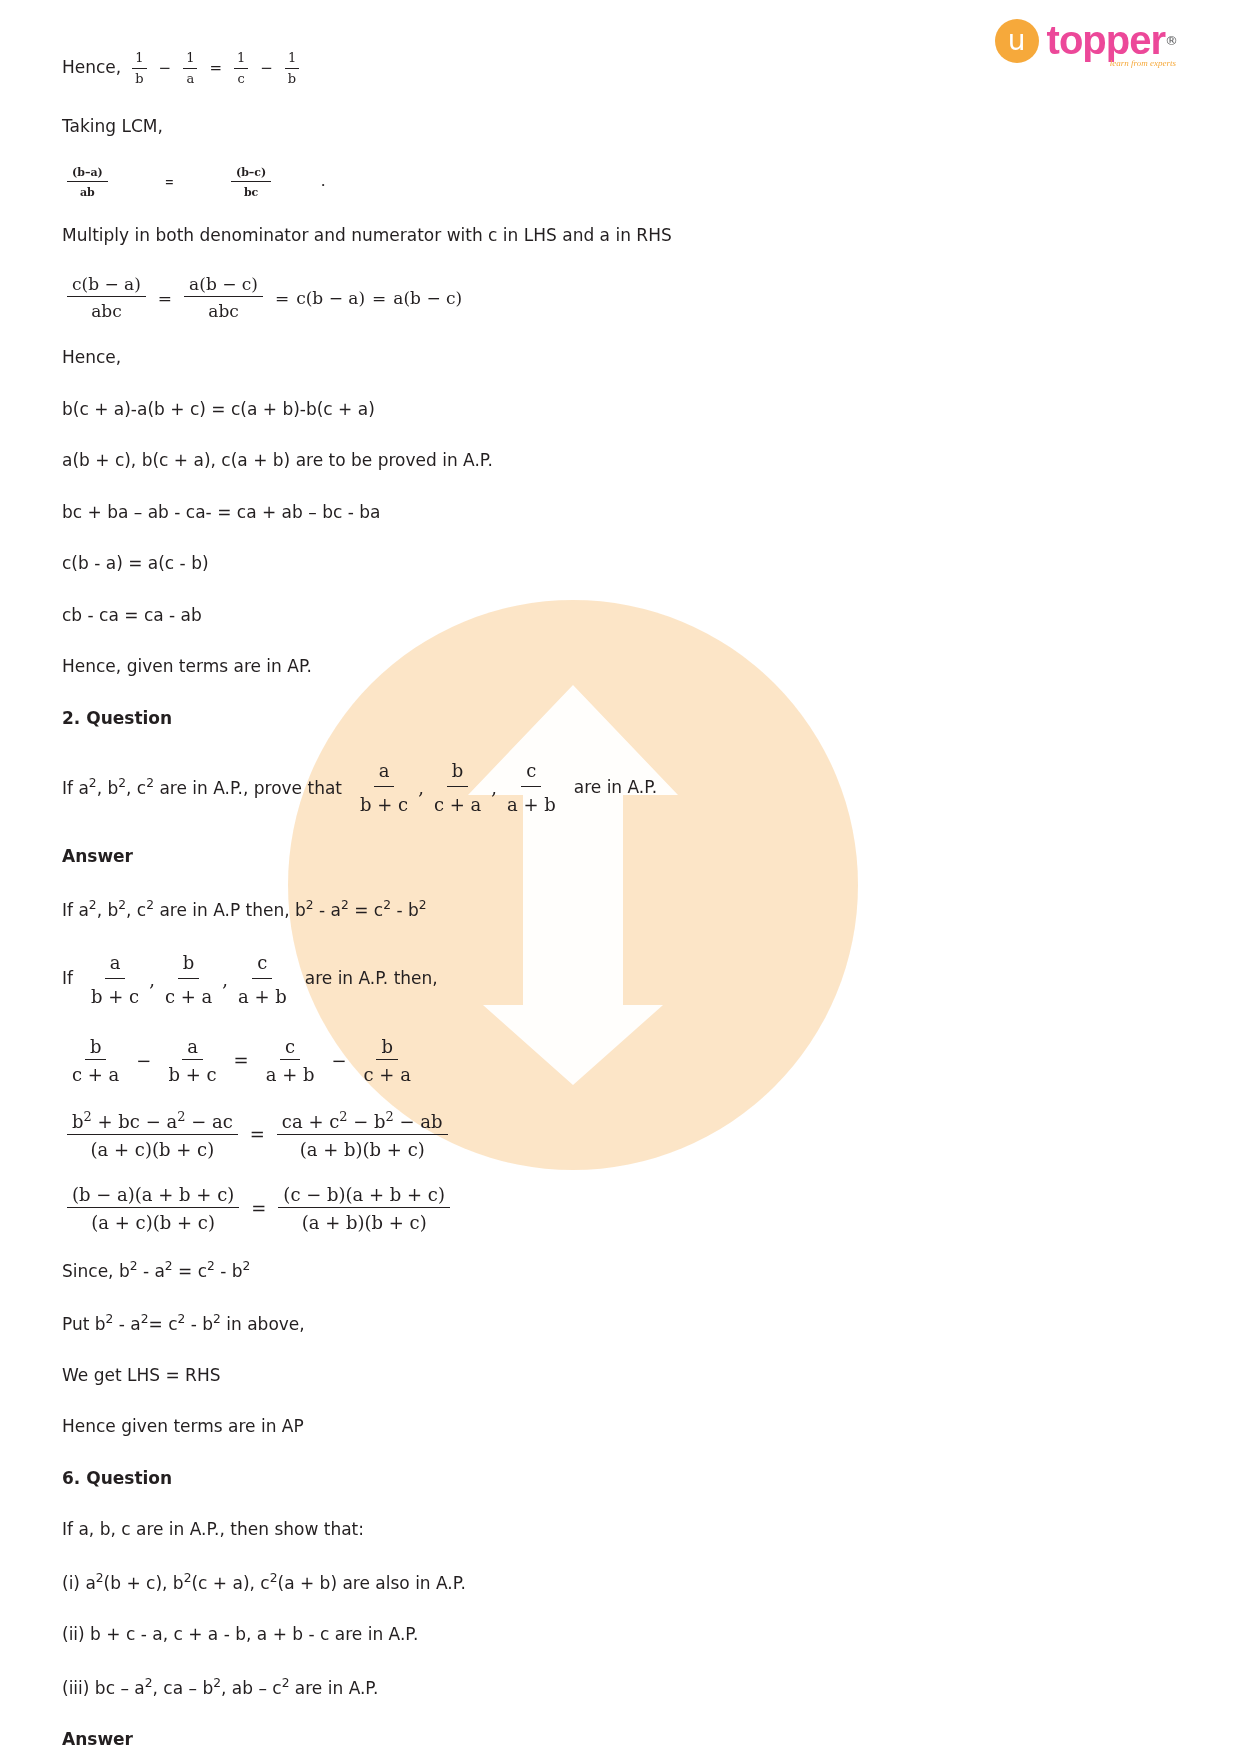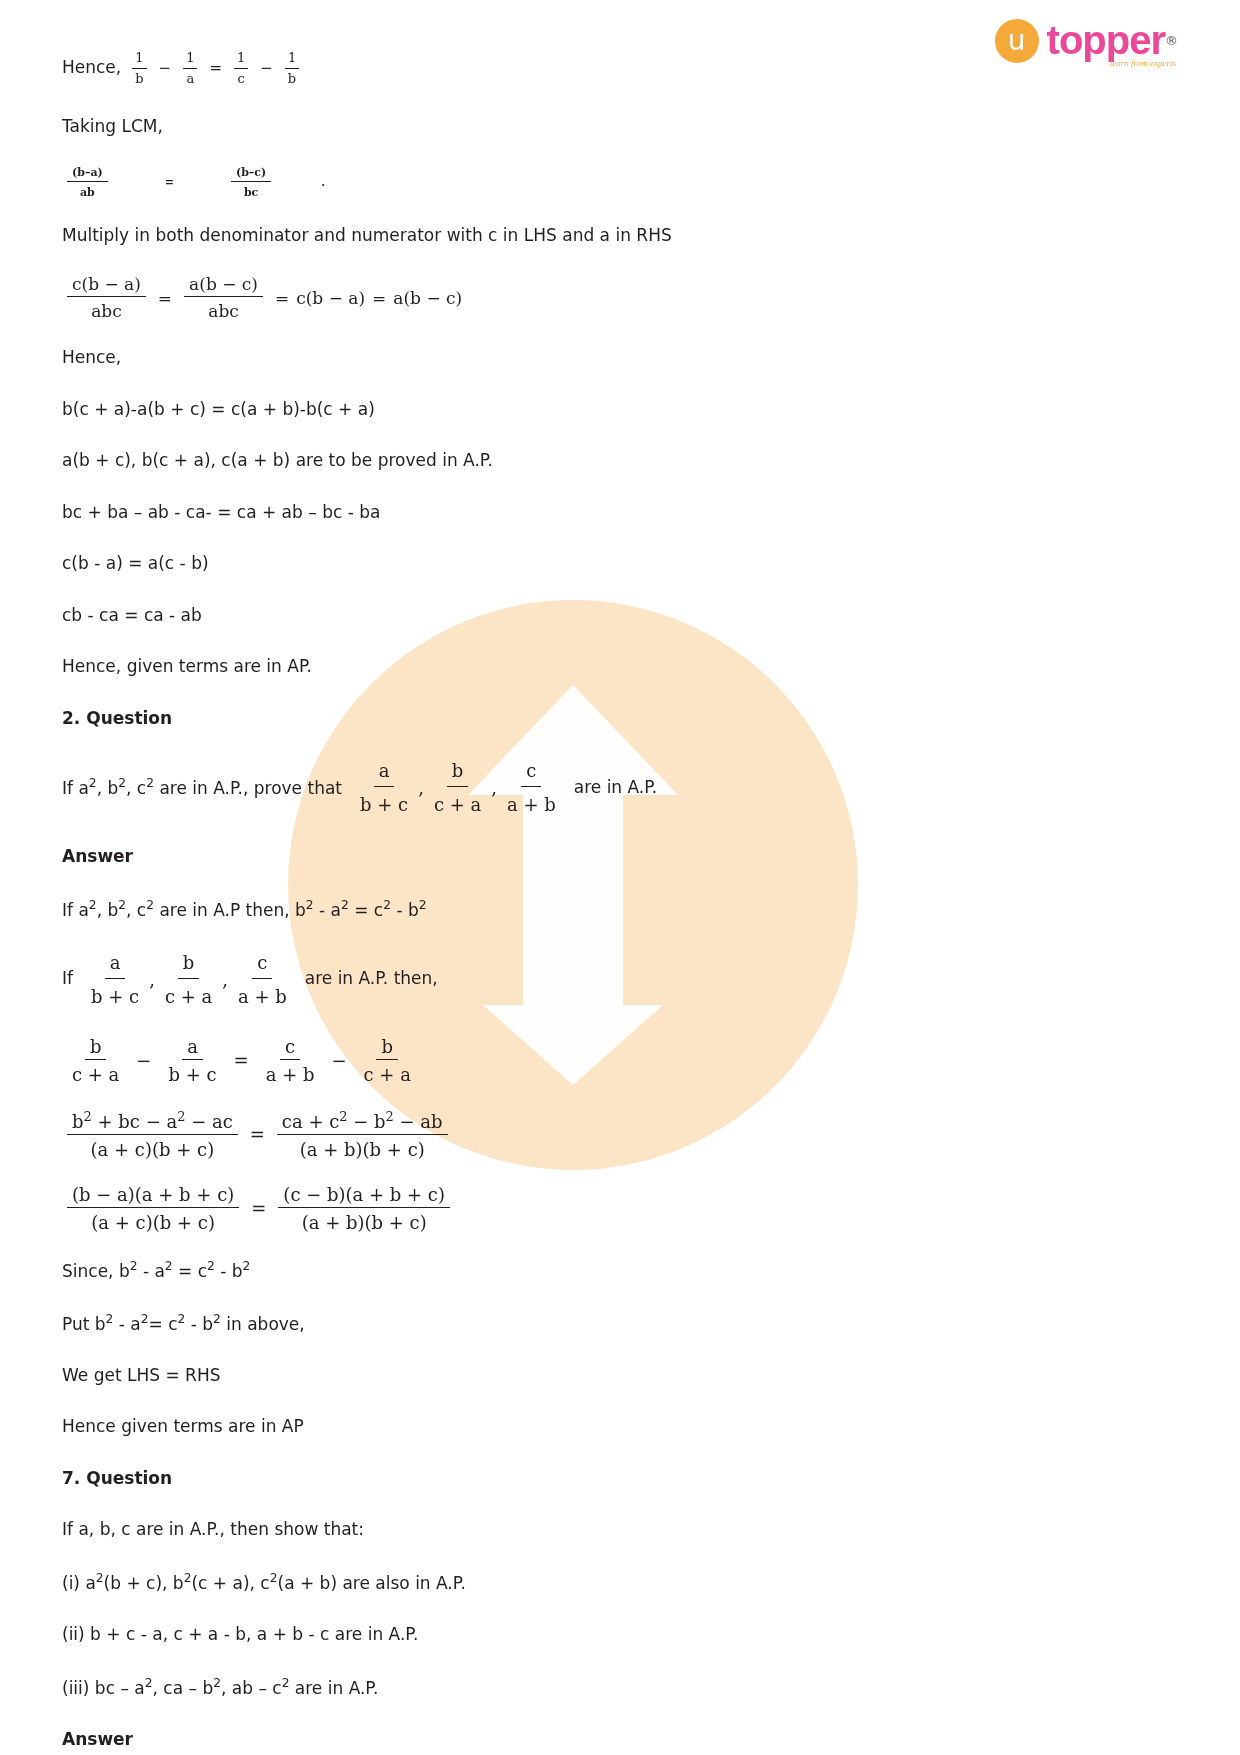--- a/index.html
+++ b/index.html
@@ -316,21 +316,21 @@
             <span class="den">(a + b)(b + c)</span>
           </span>
       </span>
     </div>
 
     <div class="line">Since, b<sup>2</sup> - a<sup>2</sup> = c<sup>2</sup> - b<sup>2</sup></div>
     <div class="line">Put b<sup>2</sup> - a<sup>2</sup>= c<sup>2</sup> - b<sup>2</sup> in above,</div>
     <div class="line">We get LHS = RHS</div>
     <div class="line">Hence given terms are in AP</div>
 
-    <div class="line bold">7. Question</div>
+    <div class="line bold">6. Question</div>
     <div class="line">If a, b, c are in A.P., then show that:</div>
     <div class="line">(i) a<sup>2</sup>(b + c), b<sup>2</sup>(c + a), c<sup>2</sup>(a + b) are also in A.P.</div>
     <div class="line">(ii) b + c - a, c + a - b, a + b - c are in A.P.</div>
     <div class="line">(iii) bc – a<sup>2</sup>, ca – b<sup>2</sup>, ab – c<sup>2</sup> are in A.P.</div>
 
     <div class="line bold">Answer</div>
 
   </div>
 </div>
 

